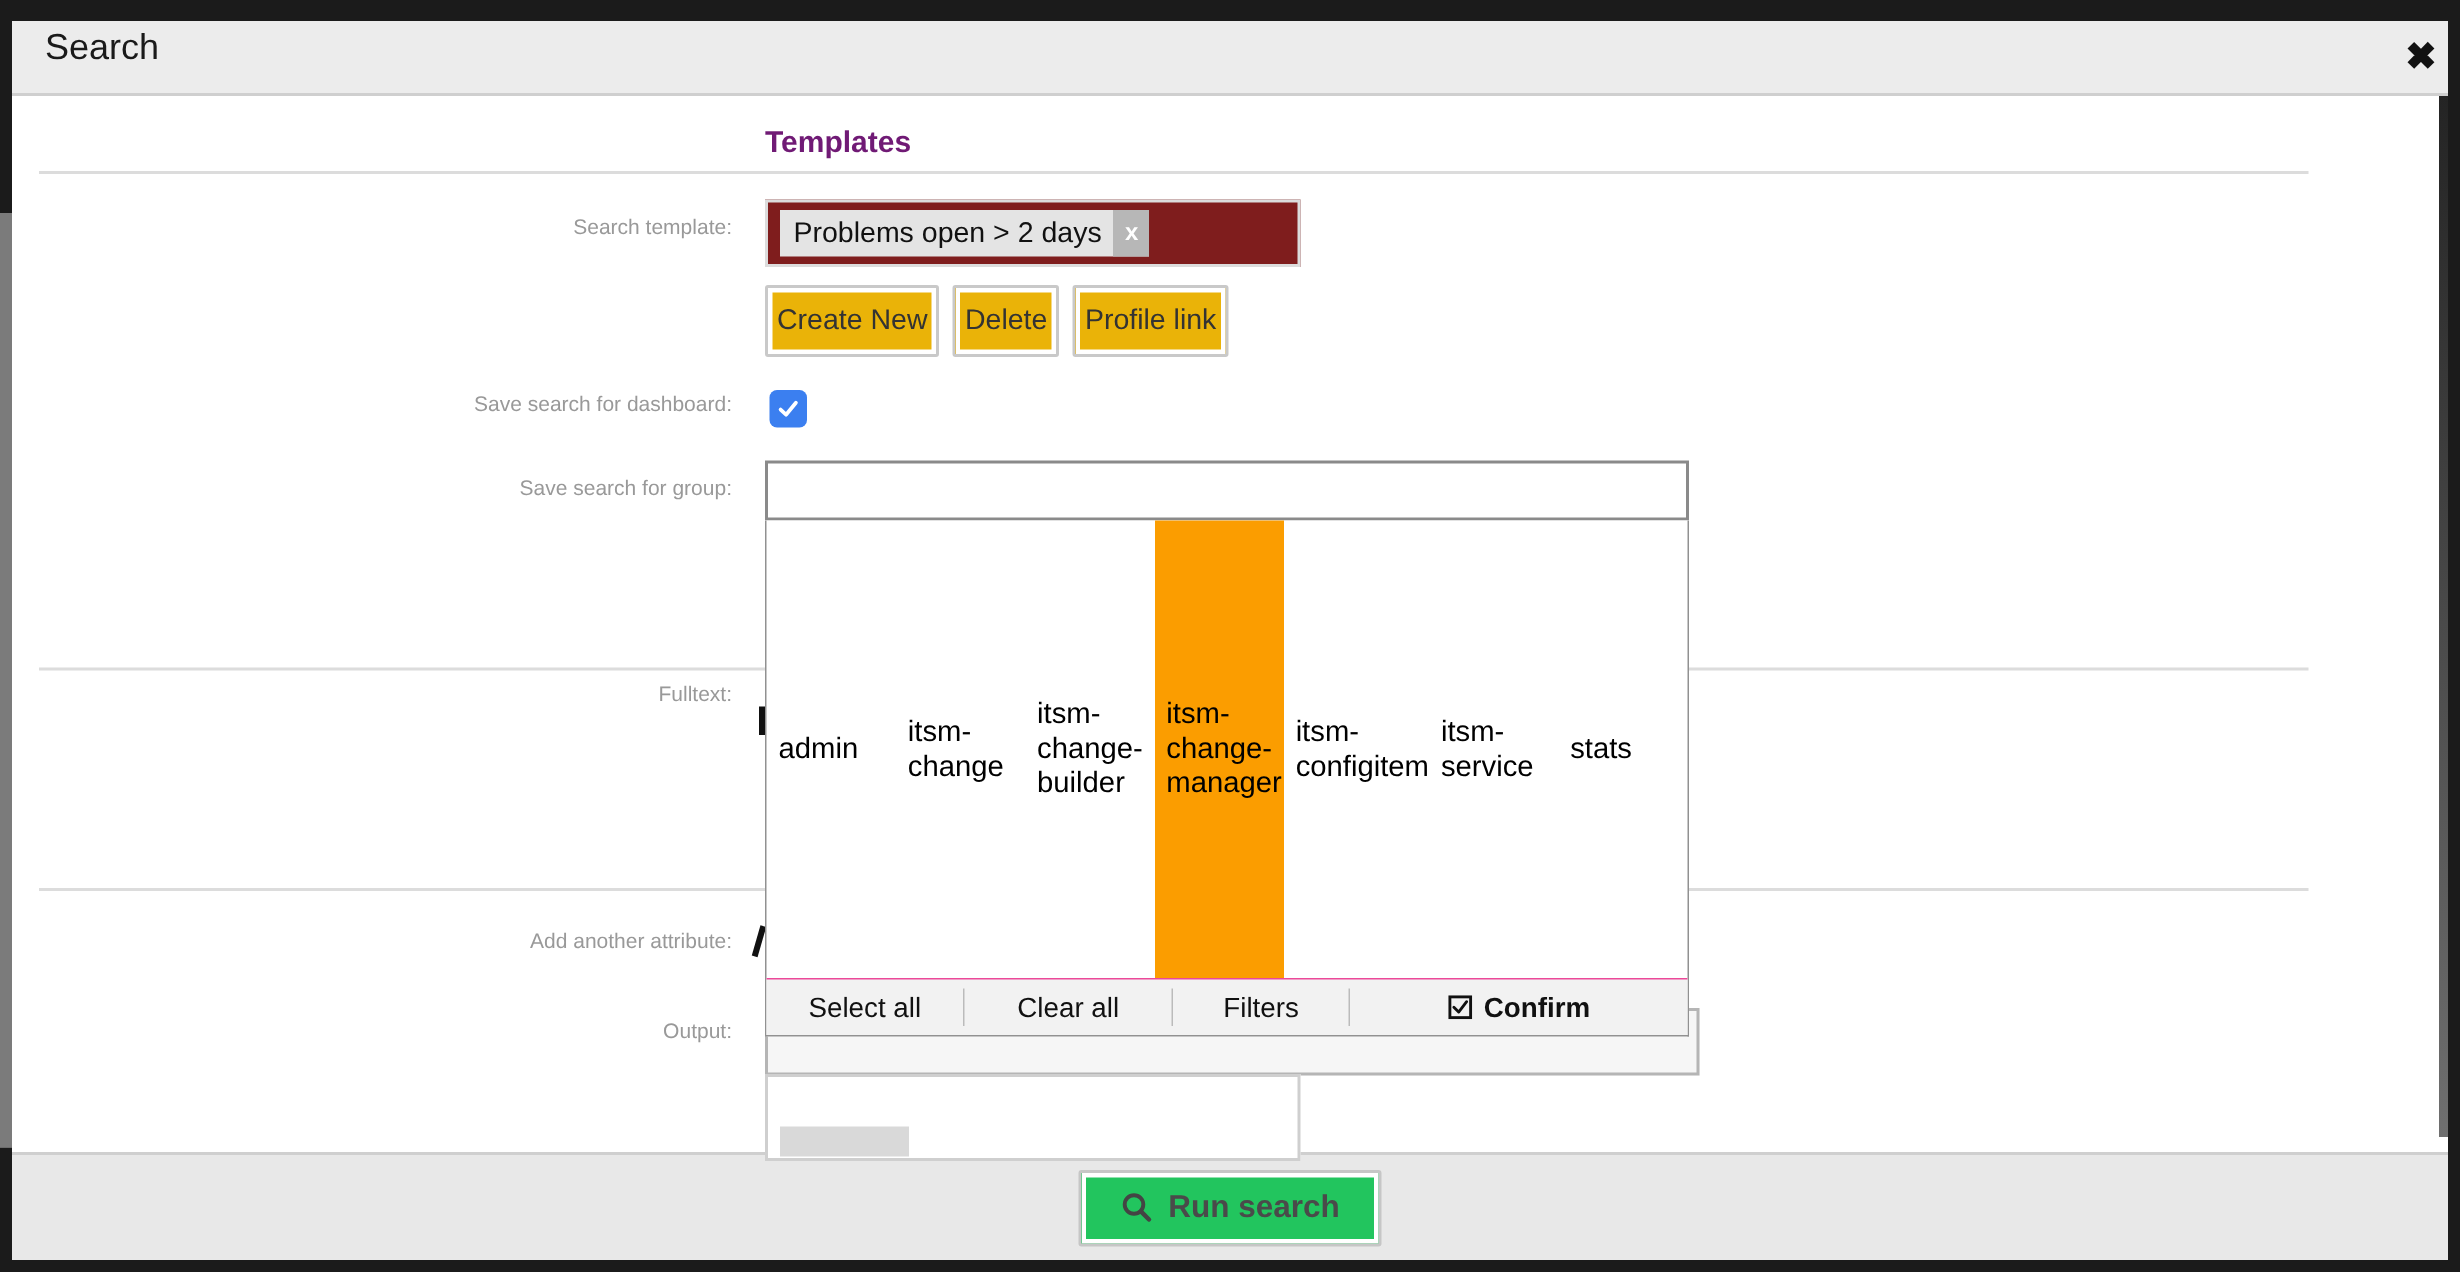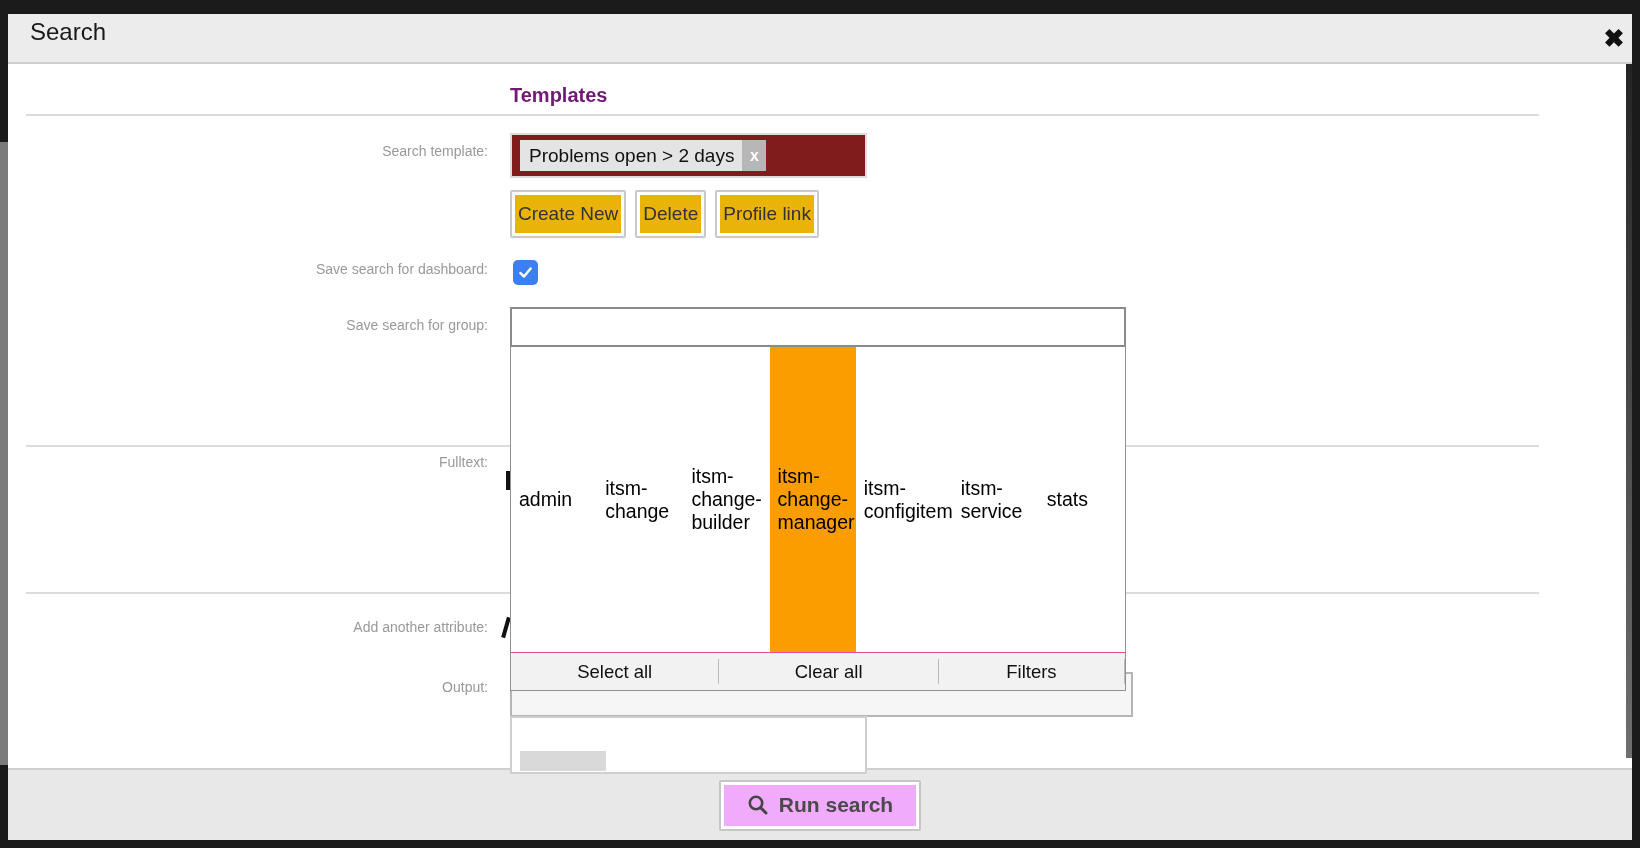--- a/index.html
+++ b/index.html
@@ -76,21 +76,21 @@
   .dd-item.selected { background:#fb9d00; }
   .dd-footer { height:38px; background:#f2f2f2; border-top:1px solid #ec4899; display:flex; align-items:stretch; }
   .dd-link { display:flex; align-items:center; justify-content:center; font-size:18.5px; color:#111;
              cursor:pointer; }
   .dd-sep { width:1px; background:#bbb; margin:6px 0; }
   .dd-link.confirm { font-weight:bold; gap:7px; }
 
   
   .bottombar { position:absolute; left:8px; top:768px; width:1624px; height:72px; background:#e8e8e8;
                border-top:2px solid #cfcfcf; display:flex; align-items:center; justify-content:center; }
-  .run-btn { height:51px; padding:0 26px; background:#f0abfc; border:2px solid #c6c6c6; border-radius:2px;
+  .run-btn { height:51px; padding:0 26px; background:#22c55e; border:2px solid #c6c6c6; border-radius:2px;
              box-shadow:inset 0 0 0 3px #fff; font-size:21px; font-weight:bold; color:#4a4a4a;
              display:flex; align-items:center; gap:10px; cursor:pointer;
              font-family:"Liberation Sans","DejaVu Sans",sans-serif; }
 </style>
 </head>
 <body>
 
 <div id="stage">
 
   <div class="frame-top"></div>
@@ -163,20 +163,27 @@
         <div class="dd-item">itsm-service</div>
         <div class="dd-item">stats</div>
       </div>
       <div class="dd-footer">
         <div class="dd-link" style="flex:1.12;">Select all</div>
         <div class="dd-sep"></div>
         <div class="dd-link" style="flex:1.18;">Clear all</div>
         <div class="dd-sep"></div>
         <div class="dd-link" style="flex:1;">Filters</div>
         <div class="dd-sep"></div>
+        <div class="dd-link confirm" style="flex:1.92;">
+          <svg width="17" height="17" viewBox="0 0 16 16">
+            <rect x="1.5" y="1.5" width="13" height="13" fill="none" stroke="#111" stroke-width="1.8"></rect>
+            <polyline points="4,8 7,11 12,4.5" fill="none" stroke="#111" stroke-width="1.8" stroke-linecap="round" stroke-linejoin="round"></polyline>
+          </svg>
+          <span>Confirm</span>
+        </div>
       </div>
     </div>
 
   </div>
 
   <div class="bottombar">
     <button class="run-btn">
       <svg width="22" height="22" viewBox="0 0 22 22">
         <circle cx="9" cy="9" r="6.2" fill="none" stroke="#444" stroke-width="2.6"></circle>
         <line x1="13.6" y1="13.6" x2="19" y2="19" stroke="#444" stroke-width="3" stroke-linecap="round"></line>

